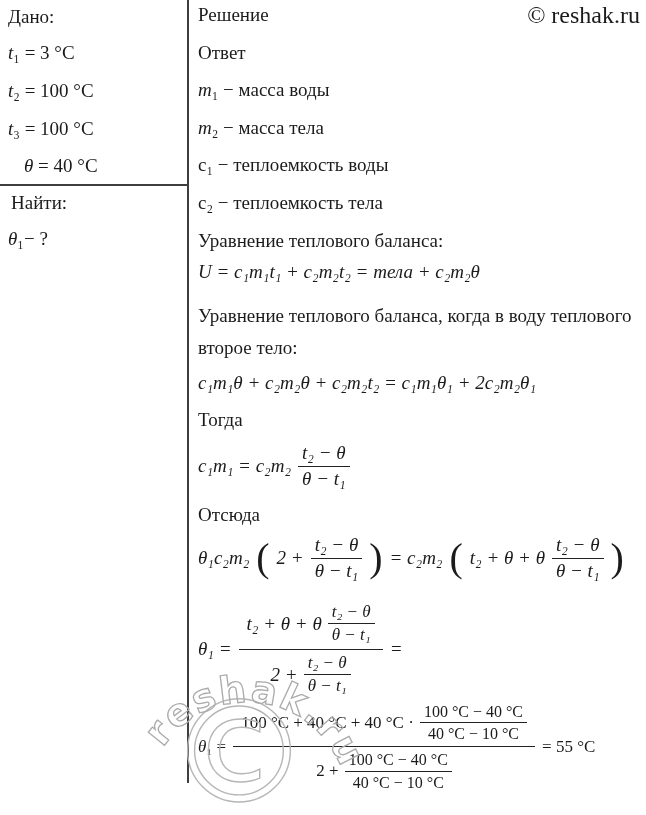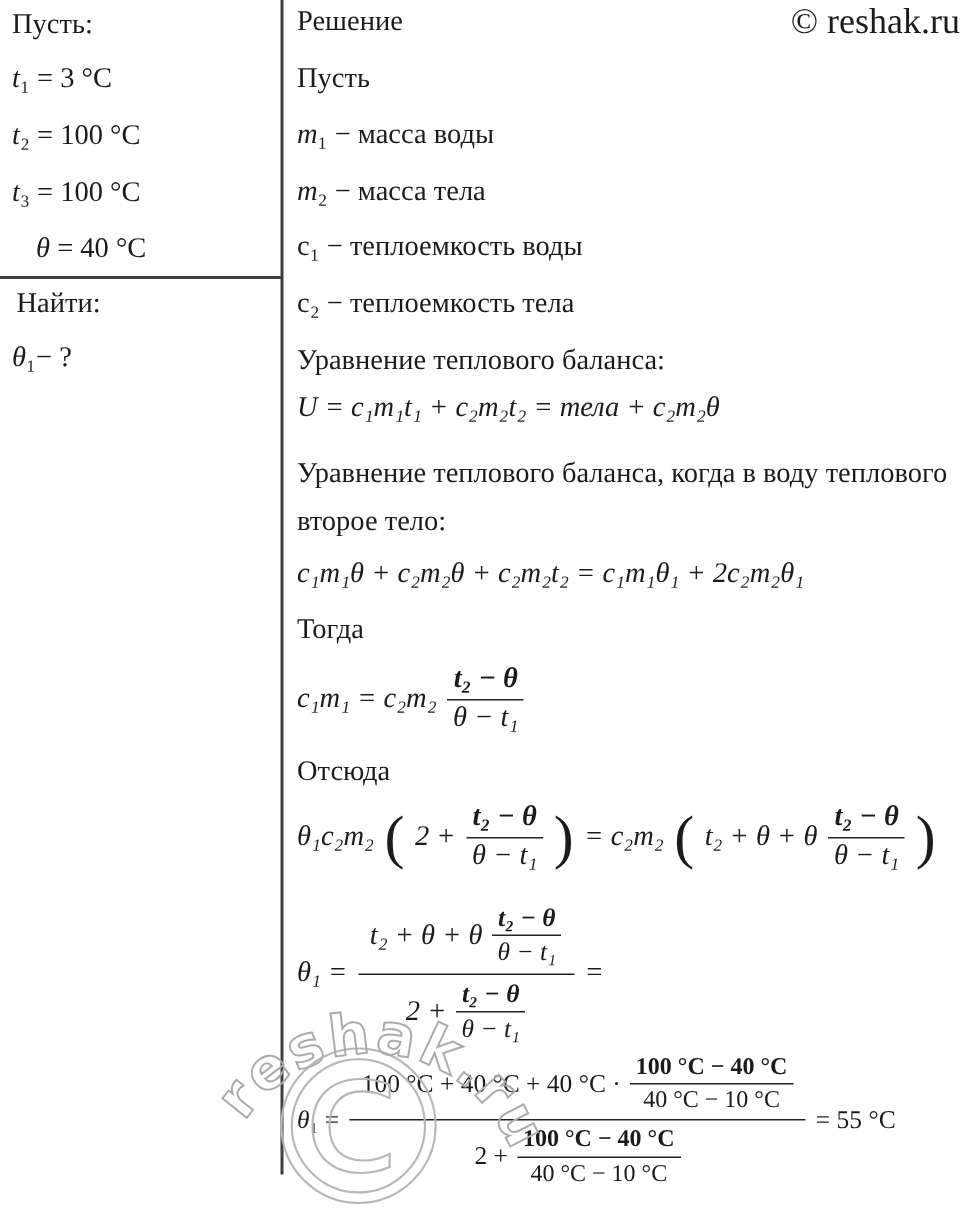--- a/index.html
+++ b/index.html
@@ -7,21 +7,21 @@
     position:relative;width:646px;height:815px;background:#ffffff;
     font-family:"Liberation Serif","DejaVu Serif",serif;
     font-size:19px;color:#1b1b1b;overflow:hidden;
   }
   .abs{position:absolute;white-space:nowrap;}
   .it{font-style:italic;}
   .lead::first-letter{font-style:italic;}
   span.lead{display:inline-block;}
   .fl{display:flex;align-items:center;gap:7px;white-space:nowrap;}
   .frac{display:inline-flex;flex-direction:column;align-items:center;line-height:1.2;text-align:center;}
-  .fnum{border-bottom:1.5px solid #222;padding:0 4px 1px;font-weight:bold;}
+  .fnum{border-bottom:1.5px solid #222;padding:0 4px 1px;}
   .fden{padding:1px 4px 0;}
   .bigfrac{display:inline-flex;flex-direction:column;align-items:center;}
   .bnum,.bden{display:flex;align-items:center;gap:6px;justify-content:center;}
   .bnum{border-bottom:1.6px solid #222;padding:1px 8px 3px;}
   .bden{padding:3px 8px 1px;}
   .paren{font-size:210%;font-weight:400;line-height:.85;font-style:normal;}
   .sm{font-size:17px;}
   .vline{left:187px;top:0;width:2px;height:783px;background:#3e3e3e;}
   .hline{left:0;top:184px;width:188px;height:2px;background:#3e3e3e;}
   .brand{right:6px;top:2px;font-size:24px;}
@@ -30,30 +30,30 @@
 </head>
 <body>
 
 <div class="page">
 
   <div class="abs brand">© reshak.ru</div>
 
   <div class="abs vline"></div>
   <div class="abs hline"></div>
 
-  <div class="abs" style="left:8px;top:6px">Пусть:</div>
+  <div class="abs" style="left:8px;top:6px">Дано:</div>
   <div class="abs lead" style="left:8px;top:42px">t₁ = 3 °C</div>
   <div class="abs lead" style="left:8px;top:80px">t₂ = 100 °C</div>
   <div class="abs lead" style="left:8px;top:118px">t₃ = 100 °C</div>
   <div class="abs lead" style="left:24px;top:155px">θ = 40 °C</div>
   <div class="abs" style="left:11px;top:192px">Найти:</div>
   <div class="abs lead" style="left:8px;top:228px">θ₁− ?</div>
 
   <div class="abs" style="left:198px;top:4px">Решение</div>
-  <div class="abs" style="left:198px;top:42px">Пусть</div>
+  <div class="abs" style="left:198px;top:42px">Ответ</div>
   <div class="abs lead" style="left:198px;top:79px">m₁ − масса воды</div>
   <div class="abs lead" style="left:198px;top:117px">m₂ − масса тела</div>
   <div class="abs" style="left:198px;top:154px">c₁ − теплоемкость воды</div>
   <div class="abs" style="left:198px;top:192px">c₂ − теплоемкость тела</div>
 
   <div class="abs" style="left:198px;top:230px">Уравнение теплового баланса:</div>
   <div class="abs it" style="left:198px;top:261px">U = c₁m₁t₁ + c₂m₂t₂ = тела + c₂m₂θ</div>
 
   <div class="abs" style="left:198px;top:305px">Уравнение теплового баланса, когда в воду теплового</div>
   <div class="abs" style="left:198px;top:337px">второе тело:</div>

